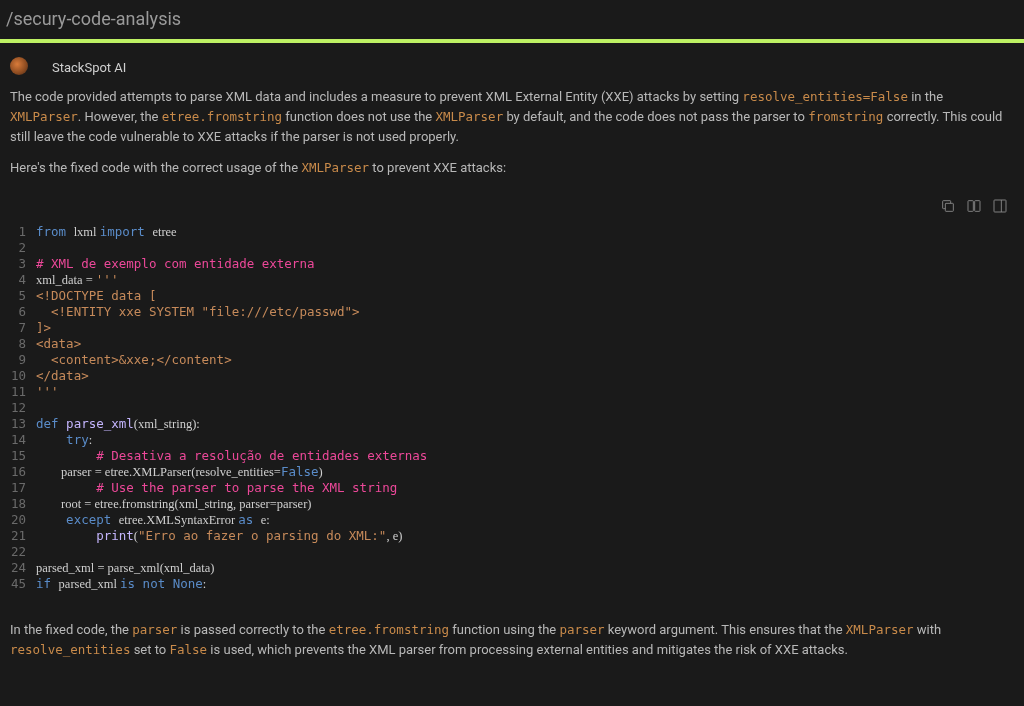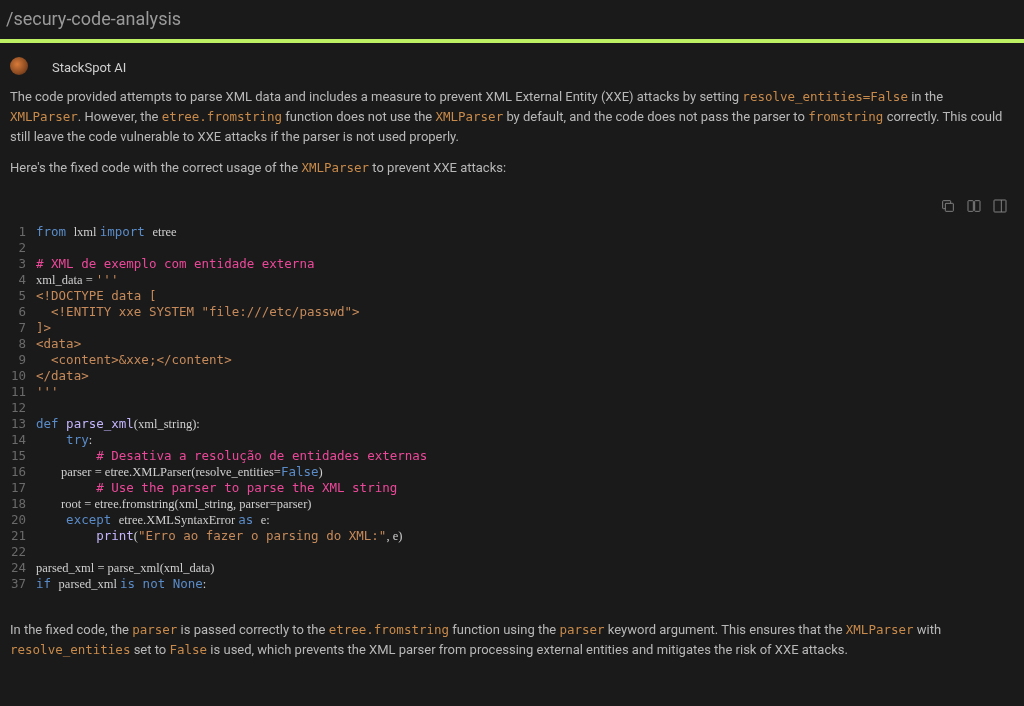--- a/index.html
+++ b/index.html
@@ -163,18 +163,18 @@
     <div class="code-line"><span class="line-num">13</span><span class="line-content"><span class="tok-keyword">def </span><span class="tok-func">parse_xml</span><span class="tok-module">(xml_string):</span></span></div>
     <div class="code-line"><span class="line-num">14</span><span class="line-content"><span>    </span><span class="tok-keyword">try</span><span class="tok-module">:</span></span></div>
     <div class="code-line"><span class="line-num">15</span><span class="line-content"><span>        </span><span class="tok-comment"># Desativa a resolução de entidades externas</span></span></div>
     <div class="code-line"><span class="line-num">16</span><span class="line-content"><span class="tok-module">        parser = etree.XMLParser(resolve_entities=</span><span class="tok-const">False</span><span class="tok-module">)</span></span></div>
     <div class="code-line"><span class="line-num">17</span><span class="line-content"><span>        </span><span class="tok-comment"># Use the parser to parse the XML string</span></span></div>
     <div class="code-line"><span class="line-num">18</span><span class="line-content"><span class="tok-module">        root = etree.fromstring(xml_string, parser=parser)</span></span></div>
     <div class="code-line"><span class="line-num">20</span><span class="line-content"><span>    </span><span class="tok-keyword">except </span><span class="tok-module">etree.XMLSyntaxError </span><span class="tok-keyword">as </span><span class="tok-module">e:</span></span></div>
     <div class="code-line"><span class="line-num">21</span><span class="line-content"><span>        </span><span class="tok-func">print</span><span class="tok-module">(</span><span class="tok-string">"Erro ao fazer o parsing do XML:"</span><span class="tok-module">, e)</span></span></div>
     <div class="code-line"><span class="line-num">22</span><span class="line-content"> </span></div>
     <div class="code-line"><span class="line-num">24</span><span class="line-content"><span class="tok-module">parsed_xml = parse_xml(xml_data)</span></span></div>
-    <div class="code-line"><span class="line-num">37</span><span class="line-content"><span class="tok-keyword">if </span><span class="tok-module">parsed_xml </span><span class="tok-keyword">is not </span><span class="tok-const">None</span><span class="tok-module">:</span></span></div>
+    <div class="code-line"><span class="line-num">45</span><span class="line-content"><span class="tok-keyword">if </span><span class="tok-module">parsed_xml </span><span class="tok-keyword">is not </span><span class="tok-const">None</span><span class="tok-module">:</span></span></div>
   </div>
 
 <div class="lower-text">
   <span>In the fixed code, the </span><span class="inline-code">parser</span><span> is passed correctly to the </span><span class="inline-code">etree.fromstring</span><span> function using the </span><span class="inline-code">parser</span><span> keyword argument. This ensures that the </span><span class="inline-code">XMLParser</span><span> with </span><span class="inline-code">resolve_entities</span><span> set to </span><span class="inline-code">False</span><span> is used, which prevents the XML parser from processing external entities and mitigates the risk of XXE attacks.</span>
 </div>
 
 </body></html>

